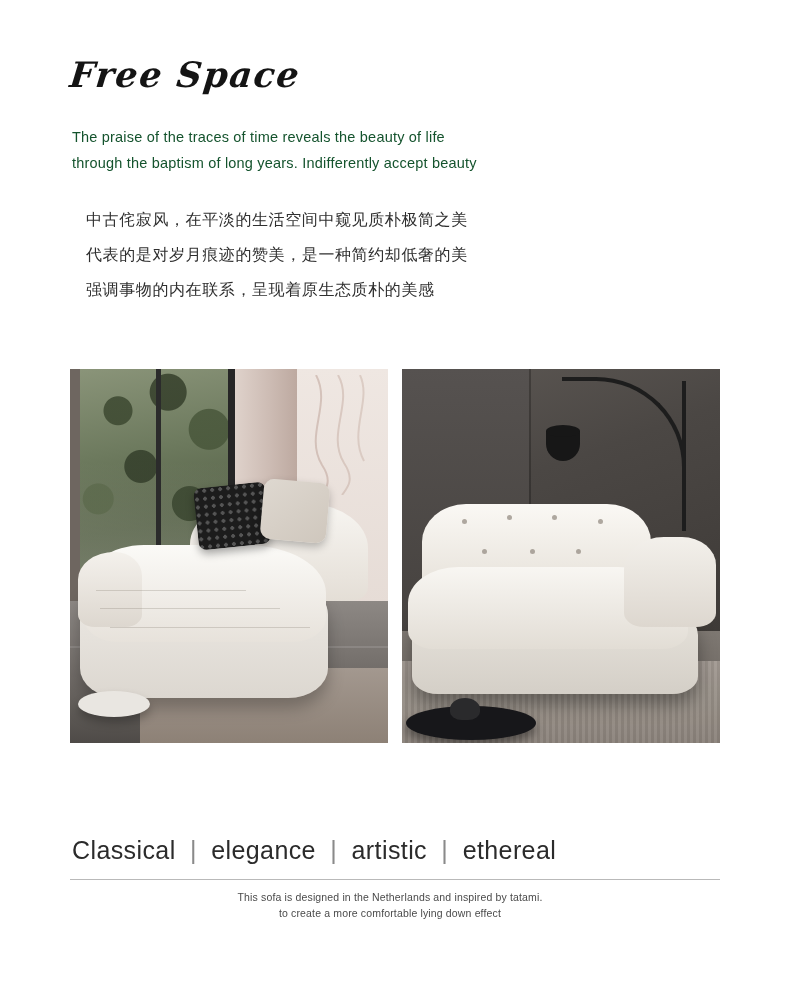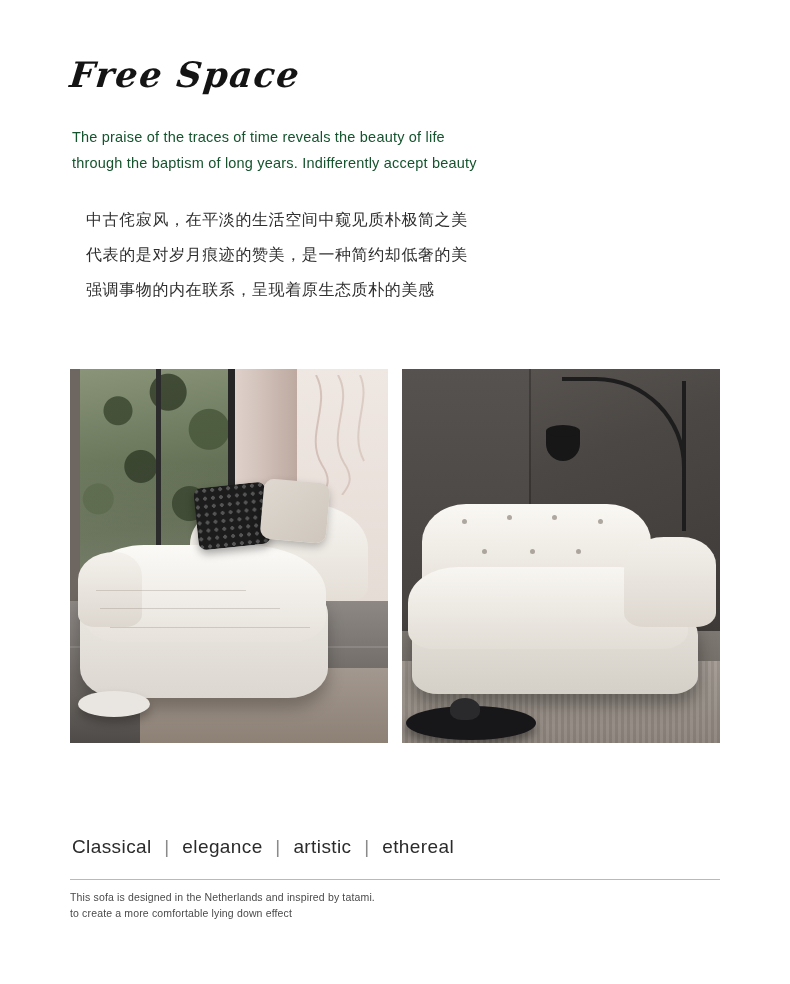--- a/index.html
+++ b/index.html
@@ -268,21 +268,21 @@
     position: absolute; left: 48px; top: 88%; width: 30px; height: 22px;
     background: #2a2a2c;
     border-radius: 50% 50% 40% 40%;
   }
 
   
   .footer-title {
     position: absolute;
     left: 72px;
     top: 836px;
-    font-size: 19px;
+    font-size: 25px;
     color: #2b2b2b;
     letter-spacing: 0.4px;
     white-space: nowrap;
   }
   .footer-title .sep {
     color: #8a8a8a;
     padding: 0 7px;
     font-weight: 300;
   }
   .footer-rule {
@@ -295,20 +295,21 @@
   }
   .footer-note {
     position: absolute;
     left: 70px;
     top: 889px;
     width: 640px;
     font-size: 10.5px;
     line-height: 16px;
     color: #4a4a4a;
     letter-spacing: 0.15px;
+    text-align: center;
   }
   .footer-note div:nth-child(3) { padding-left: 6px; }
 </style>
 </head>
 <body>
 
 <div class="page">
 
   <div class="headline">Free Space</div>
 

